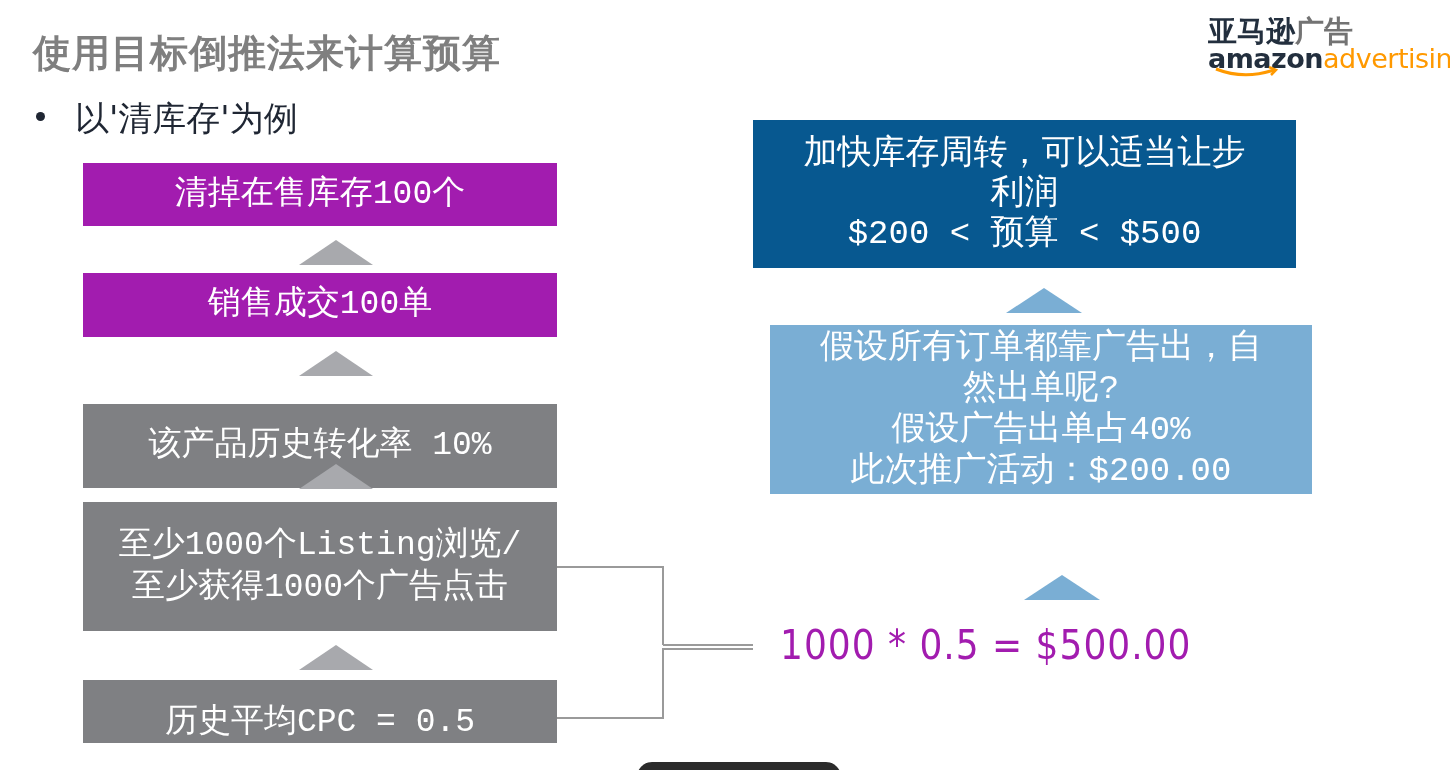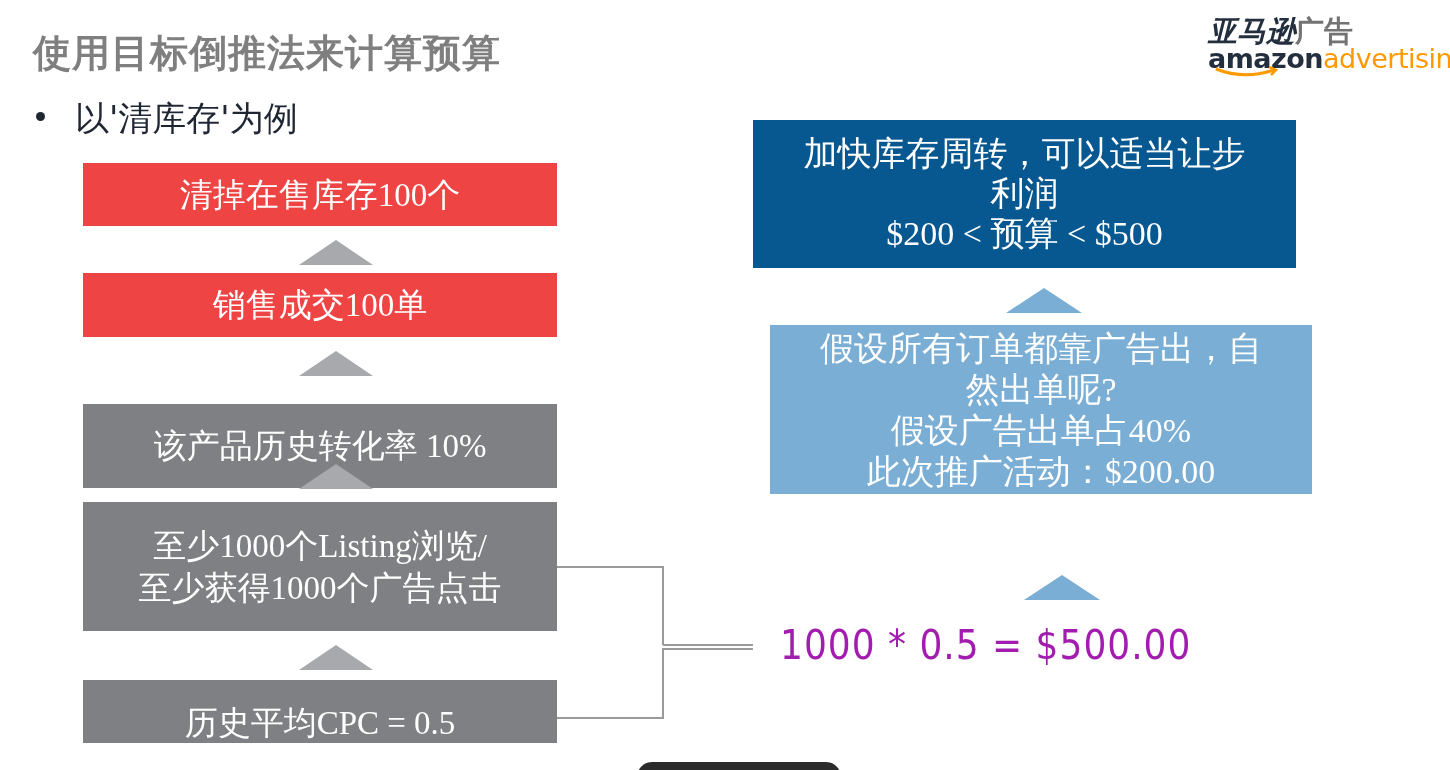--- a/index.html
+++ b/index.html
@@ -3,28 +3,28 @@
 <meta charset="utf-8">
 <style>
   html, body { margin:0; padding:0; }
   body { width:1450px; height:770px; position:relative; overflow:hidden; background:#ffffff; font-family:"DejaVu Sans", "Liberation Sans", sans-serif; }
   .abs { position:absolute; }
   .title { left:33px; top:28px; font-size:38px; font-weight:bold; color:#7f7f7f; letter-spacing:1px; white-space:nowrap; }
   .bullet { left:36px; top:96px; font-size:34px; color:#1f2633; white-space:nowrap; }
   .bullet .dot { display:inline-block; width:9px; height:9px; border-radius:50%; background:#1f2633; margin-right:30px; vertical-align:middle; position:relative; top:-4px; }
   .logo { left:1208px; top:16px; width:230px; height:60px; }
   .logo .cn { font-size:29px; font-weight:bold; line-height:30px; white-space:nowrap; }
-  .logo .cn .a { color:#232f3e;font-style:italic; }
+  .logo .cn .a { color:#232f3e; }
   .logo .cn .b { color:#737373; }
   .logo .en { font-size:27px; line-height:26px; white-space:nowrap; letter-spacing:-0.5px; }
   .logo .en .a { color:#232f3e; font-weight:bold; }
   .logo .en .b { color:#ff9900; }
   .logo svg { position:absolute; left:6px; top:50px; }
-  .box { display:flex; align-items:center; justify-content:center; text-align:center; color:#ffffff; font-family:Liberation Serif, serif; box-sizing:border-box; }
-  .orange { background:#ef4444; }
+  .box { display:flex; align-items:center; justify-content:center; text-align:center; color:#ffffff; font-family:Liberation Mono, monospace; box-sizing:border-box; }
+  .orange { background:#a21caf; }
   .gray { background:#7f8083; }
   .darkblue { background:#075890; }
   .lightblue { background:#7aaed4; }
   .lbox { left:83px; width:474px; font-size:33px; line-height:40px; }
   .tri-gray { width:0; height:0; border-left:37px solid transparent; border-right:37px solid transparent; border-bottom:25px solid #a8a9ad; }
   .tri-blue { width:0; height:0; border-left:38px solid transparent; border-right:38px solid transparent; border-bottom:25px solid #7aaed4; }
   .rbox-dark { left:753px; top:120px; width:543px; height:148px; font-size:34px; line-height:40px; flex-direction:column; }
   .rbox-light { left:770px; top:325px; width:542px; height:169px; font-size:34px; line-height:41px; justify-content:flex-start; text-align:center; padding:20px 10px; align-items:center; }
   .rbox-light .inner { width:100%; }
   .result { left:780px; top:622px; font-size:40px; color:#a21caf; font-family:"DejaVu Sans Condensed","DejaVu Sans Mono","Liberation Sans", sans-serif; white-space:nowrap; letter-spacing:1px; }

